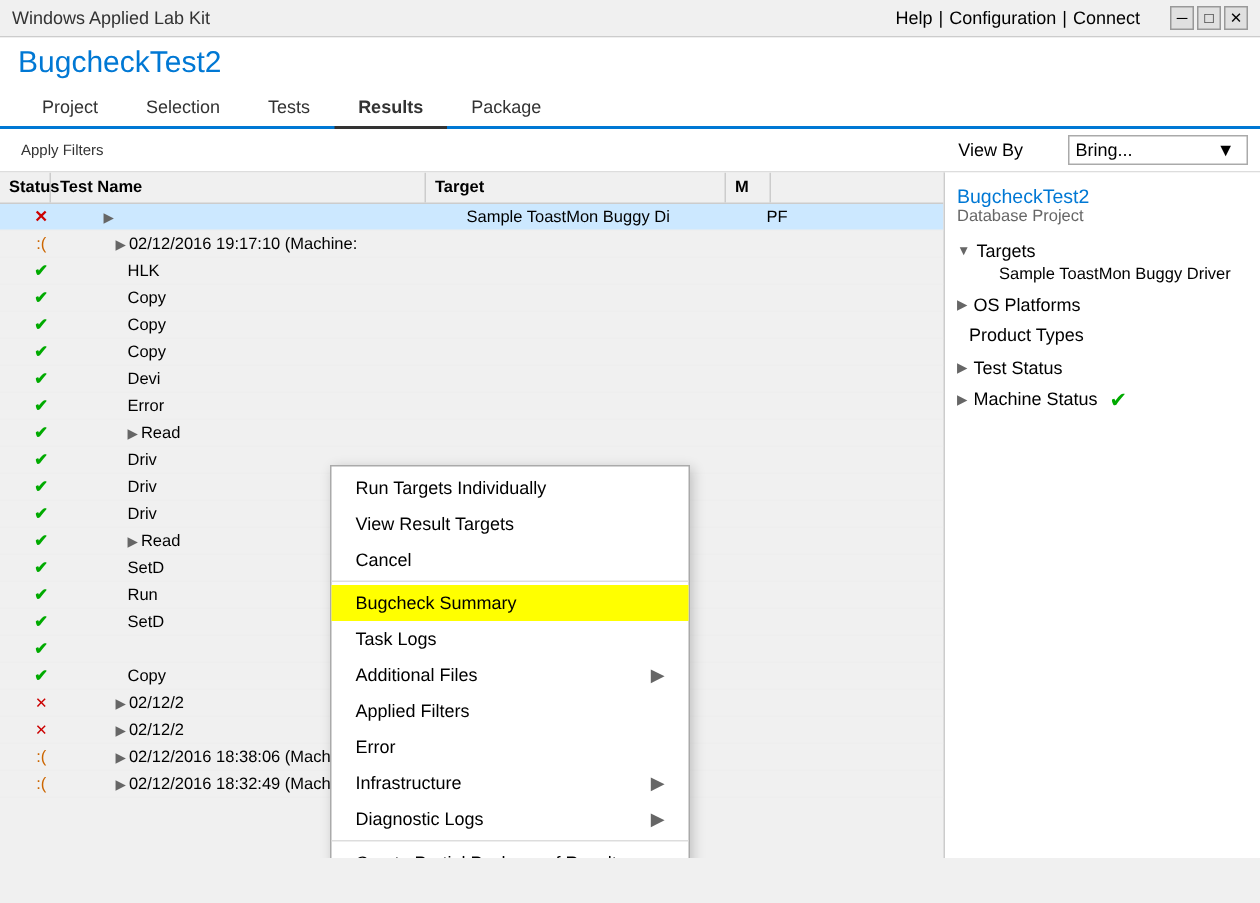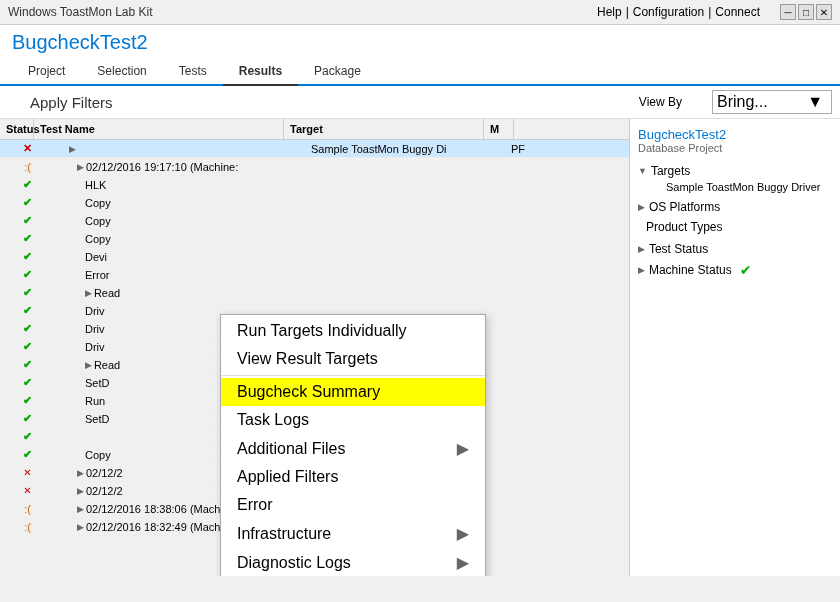--- a/index.html
+++ b/index.html
@@ -15,22 +15,22 @@
     .app-header { background: white; padding: 6px 12px 0 12px; border-bottom: 2px solid #0078d4; }
     .app-title { color: #0078d4; font-size: 20px; font-weight: 300; margin-bottom: 4px; }
 
     
     .tabs { display: flex; gap: 0; }
     .tab { padding: 6px 16px; cursor: pointer; font-size: 12px; color: #333; border: none; background: none; position: relative; }
     .tab.active { font-weight: bold; border-bottom: 2px solid #333; margin-bottom: -2px; }
 
     
     .toolbar { background: white; padding: 4px 8px; display: flex; align-items: center; gap: 8px; border-bottom: 1px solid #ddd; }
-    .toolbar-btn { font-size: 15px; color: #333; cursor: pointer; padding: 2px 6px; margin-left: 16px; }
-    .dropdown-select { border: 1px solid #aaa; padding: 2px 4px; font-size: 16px; background: white; min-width: 120px; display: flex; align-items: center; justify-content: space-between; cursor: pointer; }
+    .toolbar-btn { font-size: 10px; color: #333; cursor: pointer; padding: 2px 6px; }
+    .dropdown-select { border: 1px solid #aaa; padding: 2px 4px; font-size: 12px; background: white; min-width: 120px; display: flex; align-items: center; justify-content: space-between; cursor: pointer; }
     .dropdown-select span { margin-right: 4px; }
 
     
     .main { display: flex; height: calc(602px - 145px); }
 
     
     .results-panel { flex: 1; overflow: hidden; position: relative; border-right: 1px solid #ccc; }
 
     
     .table-header { display: flex; background: #f0f0f0; border-bottom: 1px solid #ccc; font-weight: bold; font-size: 11px; }
@@ -52,42 +52,42 @@
     .icon-x { color: #cc0000; font-weight: bold; }
     .icon-check { color: #00aa00; font-weight: bold; }
     .icon-smiley { color: #cc6600; }
     .indent1 { margin-left: 8px; }
     .indent2 { margin-left: 16px; }
     .indent3 { margin-left: 24px; }
     .expand-icon { font-size: 9px; color: #666; cursor: pointer; }
 
     
     .context-menu { position: absolute; top: 195px; left: 220px; background: white; border: 1px solid #aaa; box-shadow: 2px 2px 8px rgba(0,0,0,0.2); z-index: 100; min-width: 240px; padding: 2px 0; }
-    .menu-item { padding: 5px 16px; cursor: pointer; font-size: 16px; display: flex; align-items: center; justify-content: space-between; }
+    .menu-item { padding: 5px 16px; cursor: pointer; font-size: 12px; display: flex; align-items: center; justify-content: space-between; }
     .menu-item.highlighted { background: #ffff00; }
     .menu-sep { border: none; border-top: 1px solid #ddd; margin: 2px 0; }
     .menu-arrow { color: #666; }
 
     
     .right-panel { width: 210px; padding: 8px; background: white; overflow-y: auto; }
     .right-panel-title { font-size: 13px; color: #0078d4; font-weight: 500; }
     .right-panel-subtitle { font-size: 11px; color: #666; margin-bottom: 8px; }
     .tree-item { font-size: 12px; padding: 2px 0; display: flex; align-items: center; gap: 4px; cursor: pointer; }
     .tree-item .expand { font-size: 9px; color: #666; }
     .tree-section { margin-left: 12px; }
     .tree-leaf { margin-left: 16px; font-size: 11px; padding: 1px 0; }
     .check-icon { color: #00aa00; font-size: 14px; }
 
     .row-highlight { background: #cce8ff; }
   </style>
 </head>
 <body>
 
 <div class="title-bar">
-  <span class="title-bar-left">Windows ToastMon Lab Kit</span>
+  <span class="title-bar-left">Windows Applied Lab Kit</span>
   <div style="display:flex; align-items:center; gap:4px;">
     <span style="cursor:pointer;">Help</span>
     <span>|</span>
     <span style="cursor:pointer;">Configuration</span>
     <span>|</span>
     <span style="cursor:pointer;">Connect</span>
     <div class="window-controls">
       <span class="window-btn">─</span>
       <span class="window-btn">□</span>
       <span class="window-btn">✕</span>
@@ -358,20 +358,23 @@
       </div>
     </div>
 
     <div class="context-menu">
       <div class="menu-item">
         <span>Run Targets Individually</span>
       </div>
       <div class="menu-item">
         <span>View Result Targets</span>
       </div>
+      <div class="menu-item">
+        <span>Cancel</span>
+      </div>
       <hr class="menu-sep">
       <div class="menu-item highlighted">
         <span>Bugcheck Summary</span>
       </div>
       <div class="menu-item">
         <span>Task Logs</span>
       </div>
       <div class="menu-item">
         <span>Additional Files</span>
         <span class="menu-arrow">▶</span>

